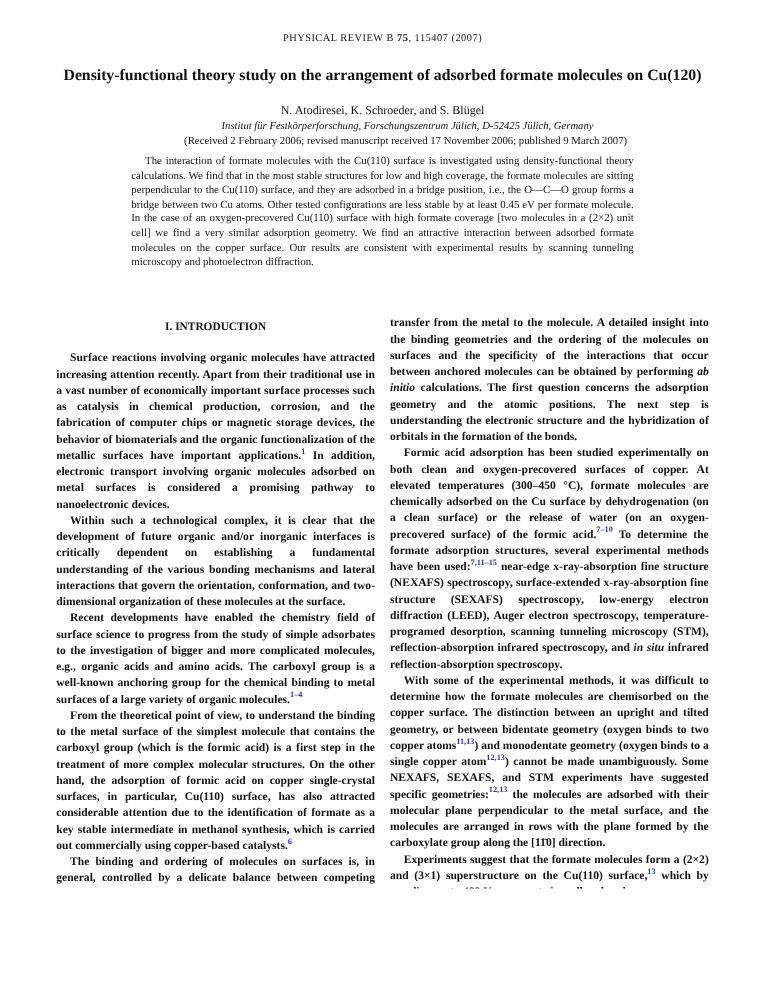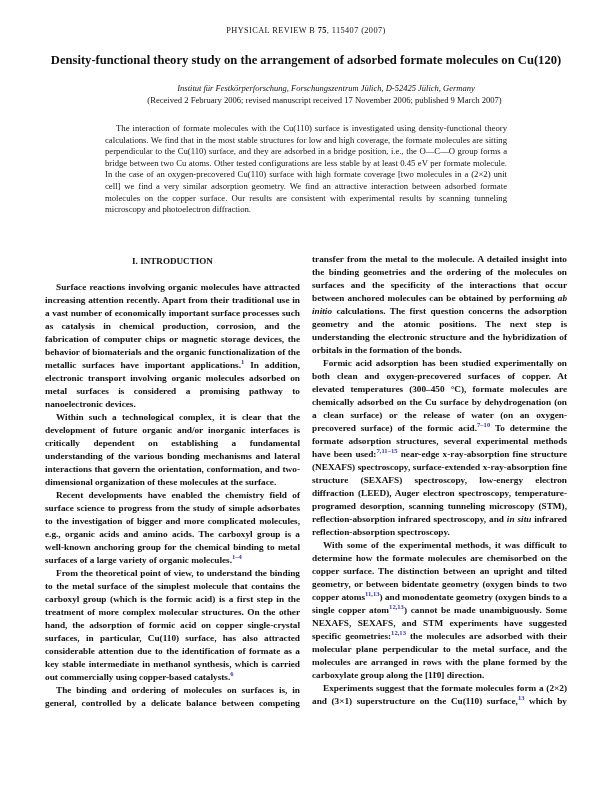--- a/index.html
+++ b/index.html
@@ -133,20 +133,21 @@
 </head>
 <body>
 
 <div class="page">
 
   <div class="journal-line"><span>PHYSICAL REVIEW B </span><b>75</b><span>, 115407 (2007)</span></div>
 
   <div class="paper-title">Density-functional theory study on the arrangement of adsorbed formate molecules on Cu(120)</div>
 
   <div class="byline">
+    <div class="authors">N. Atodiresei, K. Schroeder, and S. Blügel</div>
     <div class="affiliation">Institut für Festkörperforschung, Forschungszentrum Jülich, D-52425 Jülich, Germany</div>
     <div class="received">(Received 2 February 2006; revised manuscript received 17 November 2006; published 9 March 2007)</div>
   </div>
 
   <div class="abstract">The interaction of formate molecules with the Cu(110) surface is investigated using density-functional theory calculations. We find that in the most stable structures for low and high coverage, the formate molecules are sitting perpendicular to the Cu(110) surface, and they are adsorbed in a bridge position, i.e., the O—C—O group forms a bridge between two Cu atoms. Other tested configurations are less stable by at least 0.45 eV per formate molecule. In the case of an oxygen-precovered Cu(110) surface with high formate coverage [two molecules in a (2×2) unit cell] we find a very similar adsorption geometry. We find an attractive interaction between adsorbed formate molecules on the copper surface. Our results are consistent with experimental results by scanning tunneling microscopy and photoelectron diffraction.</div>
 
 
   <div class="body-columns">
     <div class="column">
         <div class="section-heading">I. INTRODUCTION</div>

